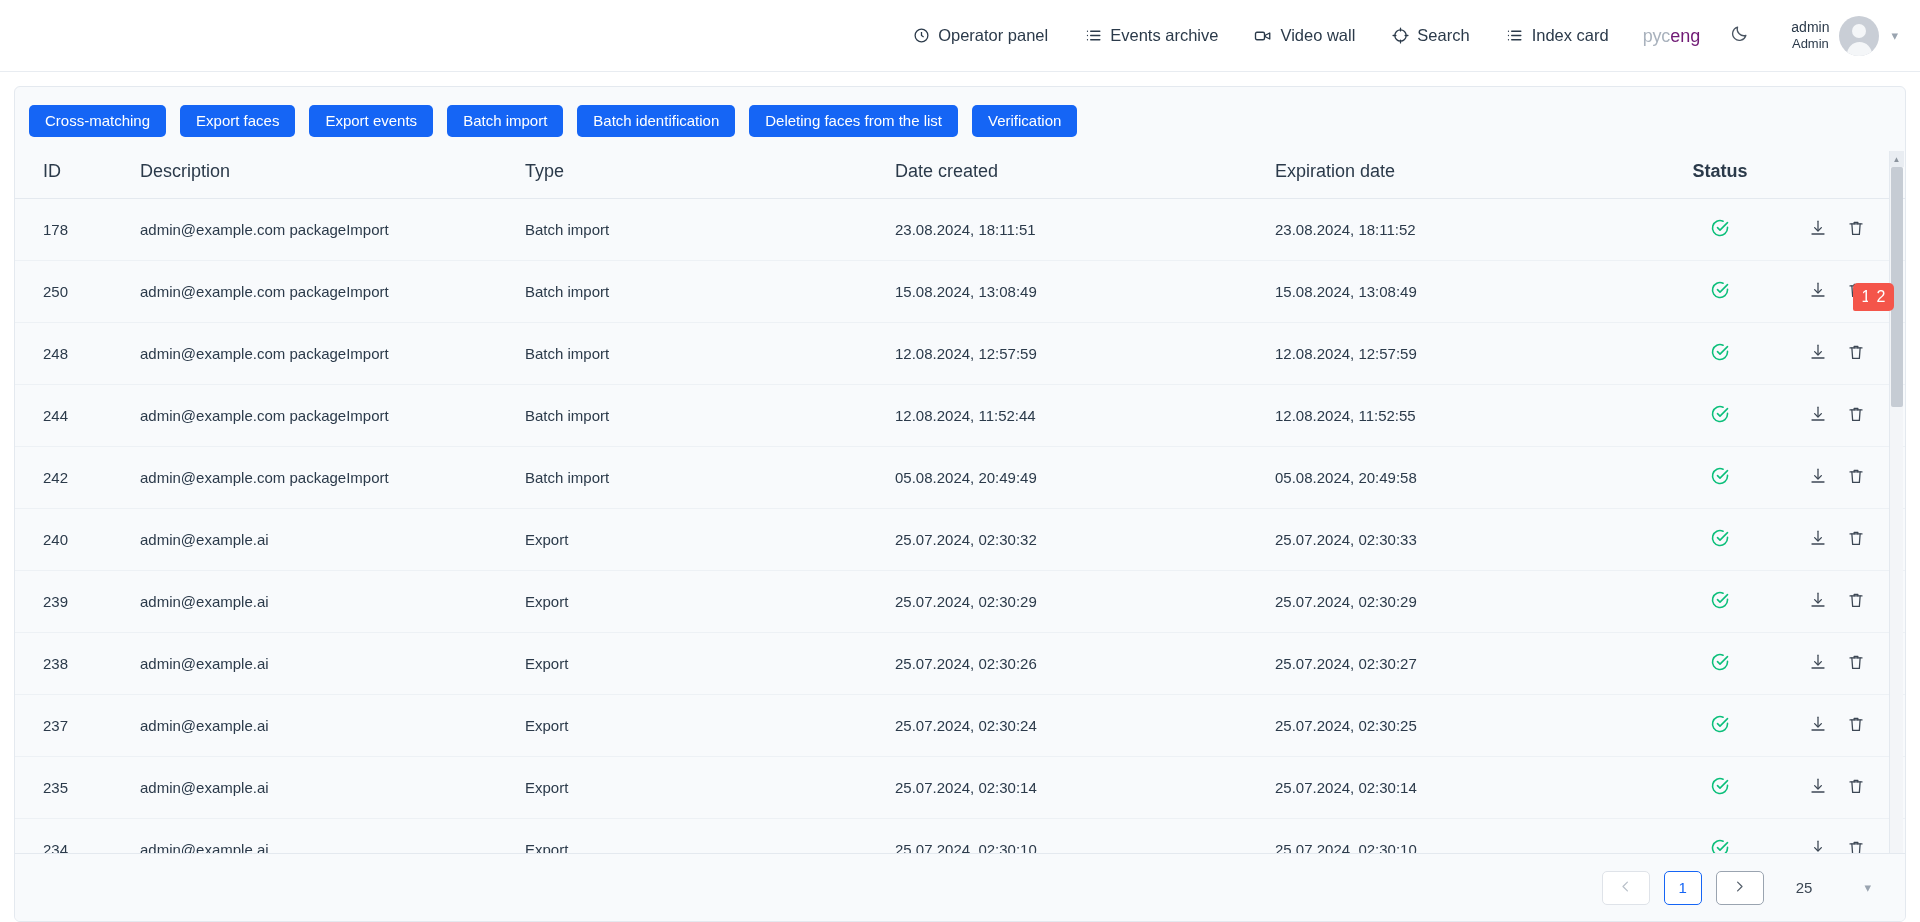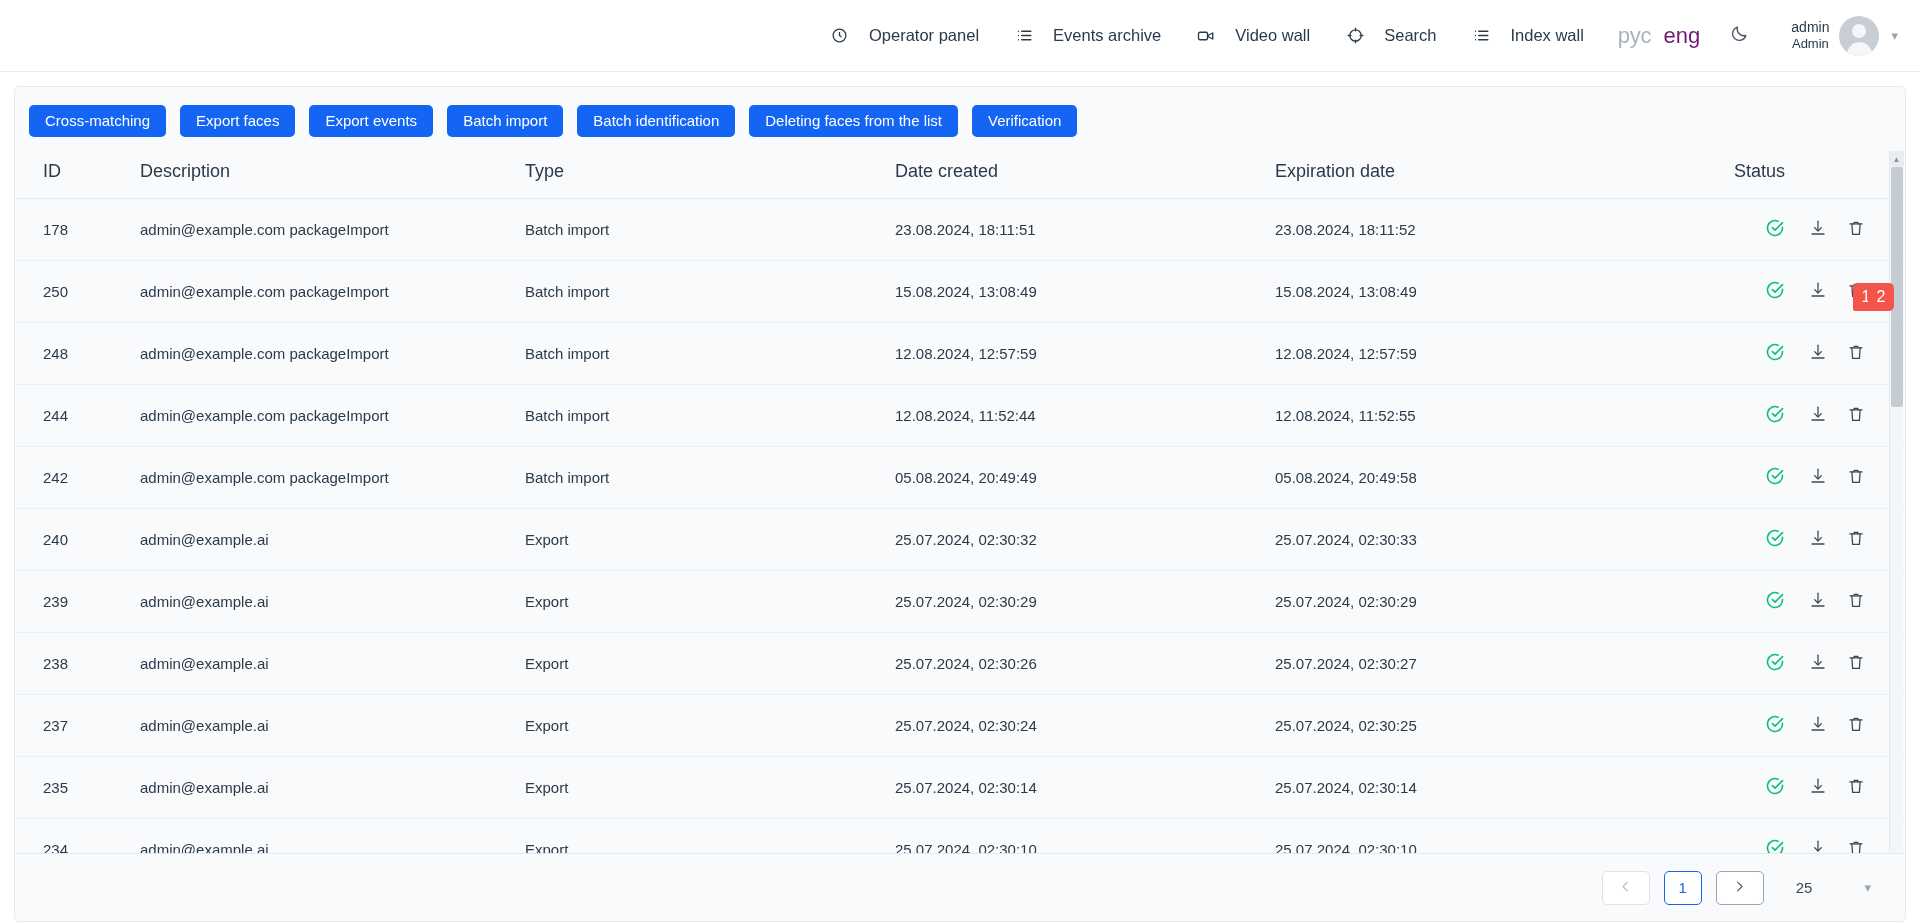--- a/index.html
+++ b/index.html
@@ -25,36 +25,36 @@
     padding-right: 22px;
   }
   .nav {
     display: flex;
     align-items: center;
     gap: 36px;
   }
   .nav-item {
     display: flex;
     align-items: center;
-    gap: 20px;
+    gap: 8px;
     color: #2b3a4a;
     font-size: 16.5px;
     cursor: pointer;
     white-space: nowrap;
     line-height: 1;
   }
   .nav-item .ic { display: inline-flex; align-items: center; justify-content: center; width: 18px; height: 18px; }
   .nav-item svg { display: block; }
 
   .lang-group {
     display: flex;
     align-items: center;
-    gap: 12px;
+    gap: 0;
     margin-left: 34px;
-    font-size: 22px;
+    font-size: 18px;
   }
   .lang {
     color: #a9b2bd;
     cursor: pointer;
     line-height: 1;
   }
   .lang.active { color: #701a75; }
 
   .theme-toggle {
     margin-left: 30px;
@@ -160,21 +160,21 @@
     border-bottom: 1px solid #edf1f5;
     background: #f8fafc;
     white-space: nowrap;
     overflow: hidden;
   }
   .c-id    { width: 125px; padding-left: 28px !important; }
   .c-desc  { width: 385px; }
   .c-type  { width: 370px; margin-left: 40px; }
   .c-created { width: 380px; }
   .c-expire  { width: 380px; }
-  .c-status  { width: 130px; text-align: right; }
+  .c-status  { width: 130px; text-align: center; font-weight: bold; }
   .c-act     { width: auto; text-align: right; padding-right: 40px !important; }
 
   thead .c-id { padding-left: 28px; }
 
   .status-ic { display: inline-flex; color: #0bbf7a; }
   .row-actions {
     display: inline-flex;
     gap: 20px;
     align-items: center;
     justify-content: flex-end;
@@ -311,21 +311,21 @@
       </span>
       <span>Search</span>
     </div>
 
     <div class="nav-item">
       <span class="ic">
         <svg width="17" height="17" viewBox="0 0 24 24" fill="none" stroke="#2b3a4a" stroke-width="1.8" stroke-linecap="round">
           <path d="M8 6h13M8 12h13M8 18h13M3.5 6h.01M3.5 12h.01M3.5 18h.01"></path>
         </svg>
       </span>
-      <span>Index wall</span>
+      <span>Index card</span>
     </div>
   </nav>
 
   <div class="lang-group">
     <span class="lang">рус</span>
     <span class="lang active">eng</span>
   </div>
 
   <div class="theme-toggle">
     <span>

